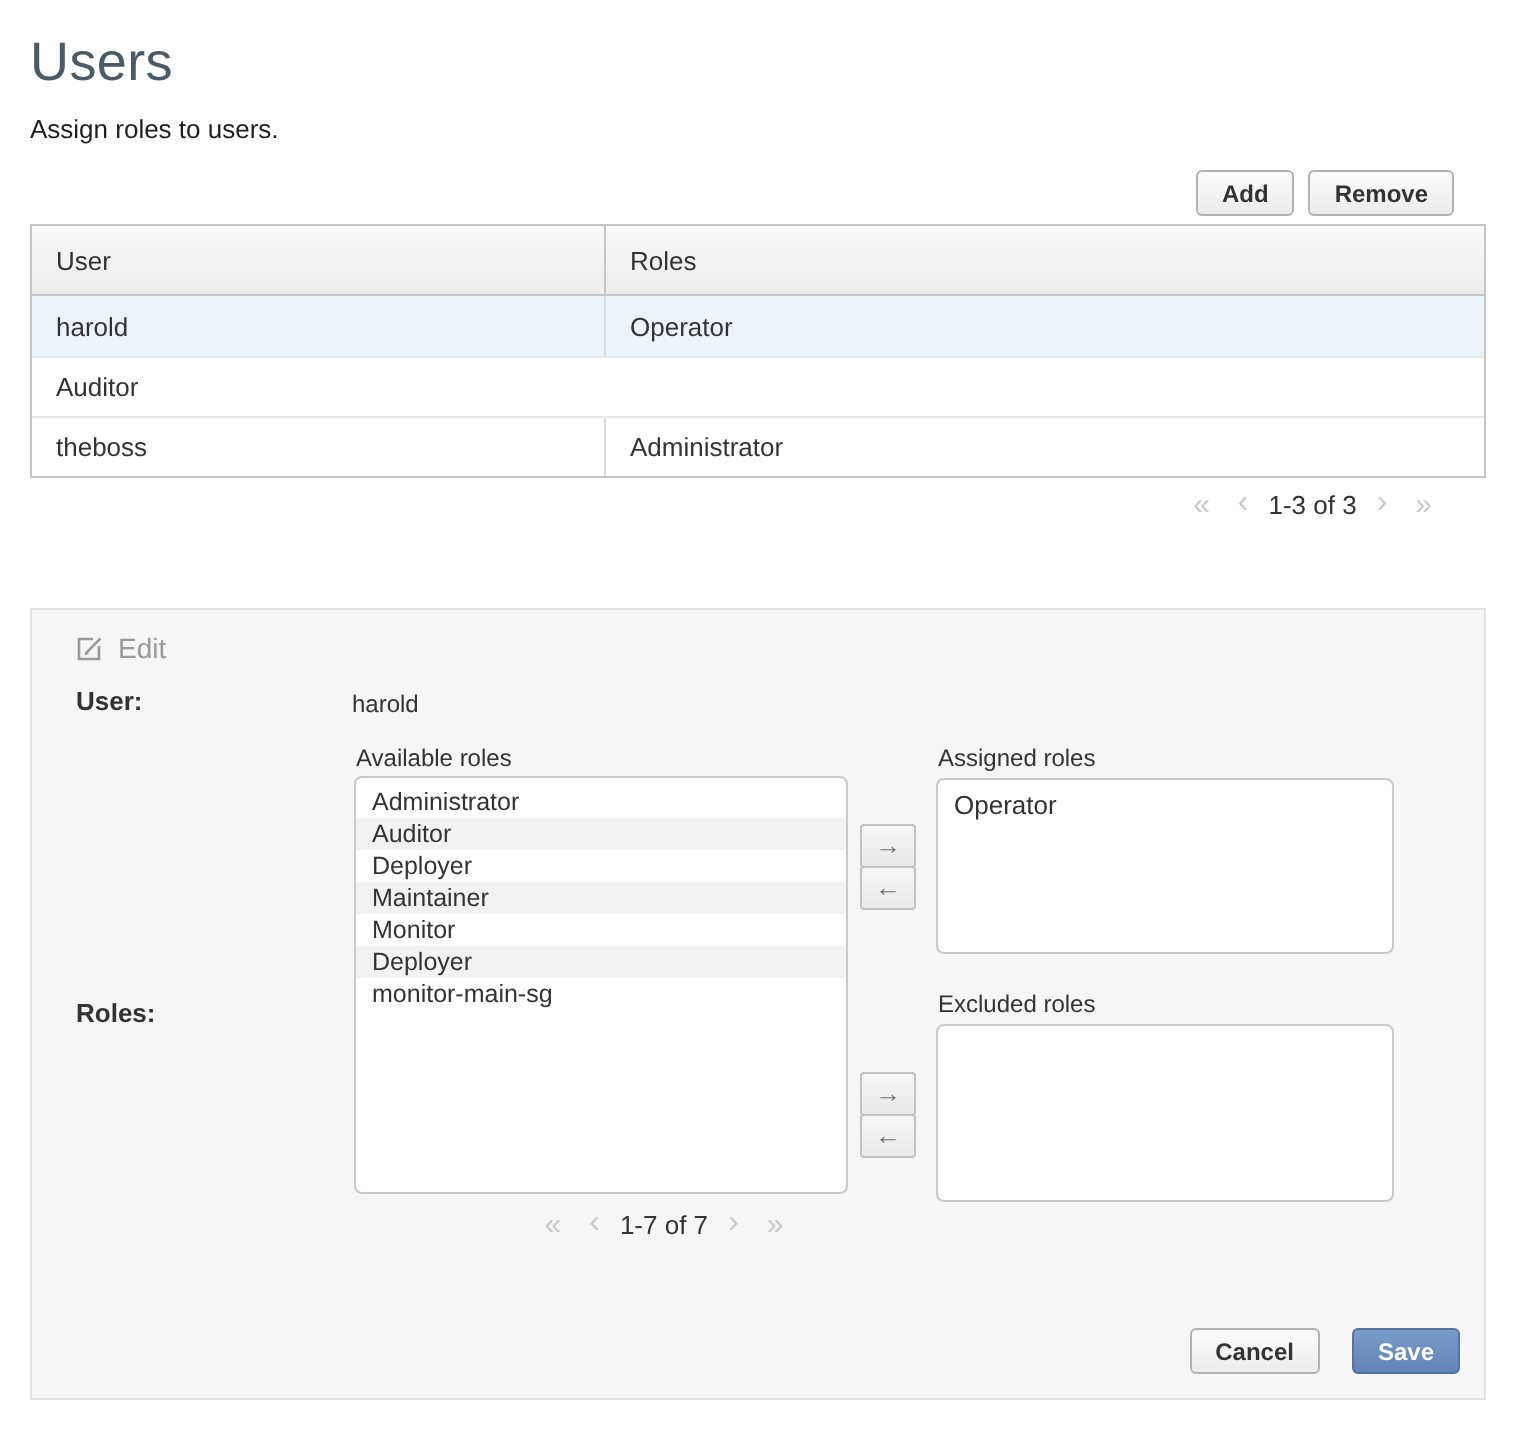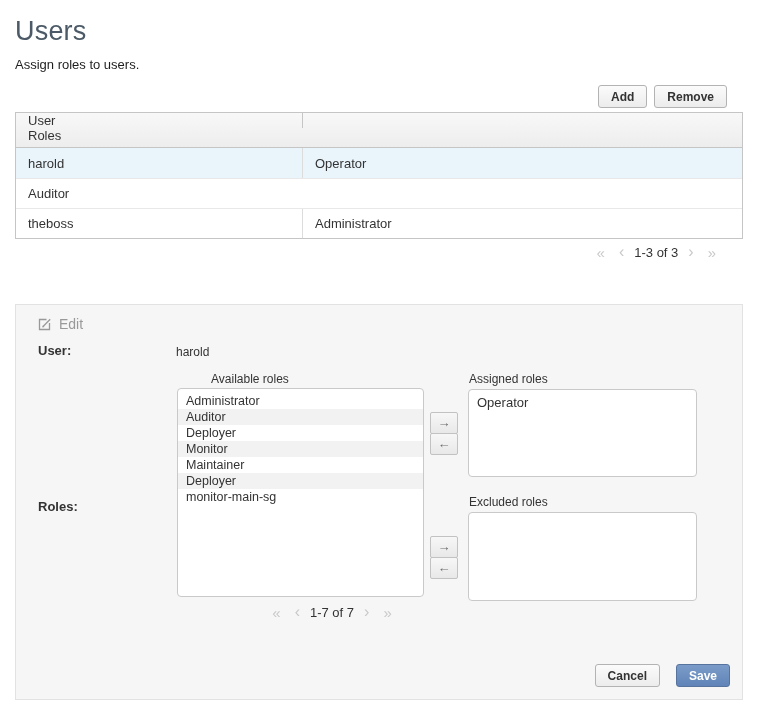--- a/index.html
+++ b/index.html
@@ -10,21 +10,21 @@
   .title { position:absolute; left:15px; top:16px; font-size:27px; font-weight:300; color:#4b5a66; letter-spacing:.2px; }
   .subtitle { position:absolute; left:15px; top:57px; font-size:13px; color:#1e1e1e; }
 
   .toolbar { position:absolute; top:85px; right:31px; display:flex; gap:7px; }
   .btn { display:inline-flex; align-items:center; justify-content:center; height:23px; padding:0 12px;
          background:linear-gradient(#fbfbfb,#ececec); border:1px solid #b3b3b3; border-radius:3px;
          font-family:"Liberation Sans", sans-serif; font-size:12px; font-weight:bold; color:#333; cursor:pointer; }
 
   
   .users-table { position:absolute; left:15px; top:112px; width:728px; background:#fff; border:1px solid #c5c5c5; }
-  .thead { display:flex; height:35px; background:linear-gradient(#f8f8f8,#ededed); border-bottom:1px solid #c5c5c5;flex-direction:column; }
+  .thead { display:flex; height:35px; background:linear-gradient(#f8f8f8,#ededed); border-bottom:1px solid #c5c5c5; }
   .th { display:flex; align-items:center; padding:0 12px; font-size:13px; color:#333; }
   .col-user { width:287px; }
   .th.col-user { border-right:1px solid #c5c5c5; }
   .trow { display:flex; height:30px; background:#fff; }
   .trow + .trow { border-top:1px solid #e8e8e8; }
   .trow.selected { background:#e9f4fb; }
   .td { display:flex; align-items:center; padding:0 12px; font-size:13px; color:#333; }
   .td.col-user { border-right:1px solid #dcdcdc; }
 
   
@@ -39,21 +39,21 @@
 
   
   .panel { position:absolute; left:15px; top:304px; width:728px; height:396px; background:#f6f6f6; border:1px solid #e2e2e2; }
   .edit-link { position:absolute; left:22px; top:11px; display:flex; align-items:center; gap:7px; color:#999; font-size:14px; cursor:pointer; }
   .lbl { font-size:13px; font-weight:bold; color:#333; }
   .user-label { position:absolute; left:22px; top:38px; }
   .user-value { position:absolute; left:160px; top:40px; font-size:12px; color:#333; }
   .roles-label { position:absolute; left:22px; top:194px; }
 
   .box-label { position:absolute; font-size:12px; color:#333; }
-  .available-label { left:162px; top:67px;margin-left:33px; }
+  .available-label { left:162px; top:67px; }
   .assigned-label { left:453px; top:67px; }
   .excluded-label { left:453px; top:190px; }
 
   .listbox { position:absolute; background:#fff; border:1px solid #c9c9c9; border-radius:4px; overflow:hidden; }
   .listbox-available { left:161px; top:83px; width:247px; height:209px; padding:4px 0; }
   .listbox-assigned  { left:452px; top:84px; width:229px; height:88px; padding:4px 0; }
   .listbox-excluded  { left:452px; top:207px; width:229px; height:89px; padding:4px 0; }
   .role-item { font-size:12.5px; color:#333; height:16px; line-height:16px; padding:0 8px; cursor:pointer; white-space:nowrap; }
   .listbox-available .role-item:nth-child(even) { background:#f2f2f2; }
   .listbox-assigned .role-item { font-size:13px; height:18px; line-height:18px; }
@@ -127,22 +127,22 @@
     <div class="lbl user-label">User:</div>
     <div class="user-value">harold</div>
 
     <div class="lbl roles-label">Roles:</div>
 
     <div class="box-label available-label">Available roles</div>
     <div class="listbox listbox-available">
       <div class="role-item">Administrator</div>
       <div class="role-item">Auditor</div>
       <div class="role-item">Deployer</div>
+      <div class="role-item">Maintainer</div>
       <div class="role-item">Monitor</div>
-      <div class="role-item">Maintainer</div>
       <div class="role-item">Deployer</div>
       <div class="role-item">monitor-main-sg</div>
     </div>
 
     <div class="arrows arrows-1">
       <button class="arrow-btn"><span>→</span></button>
       <button class="arrow-btn"><span>←</span></button>
     </div>
 
     <div class="box-label assigned-label">Assigned roles</div>

